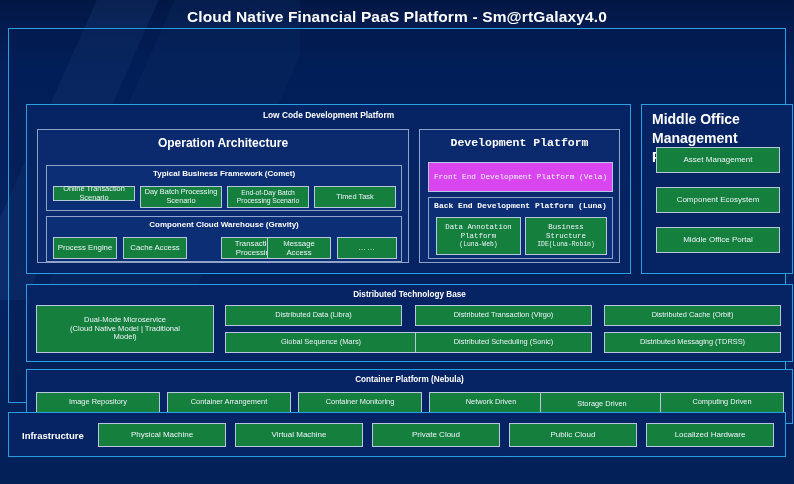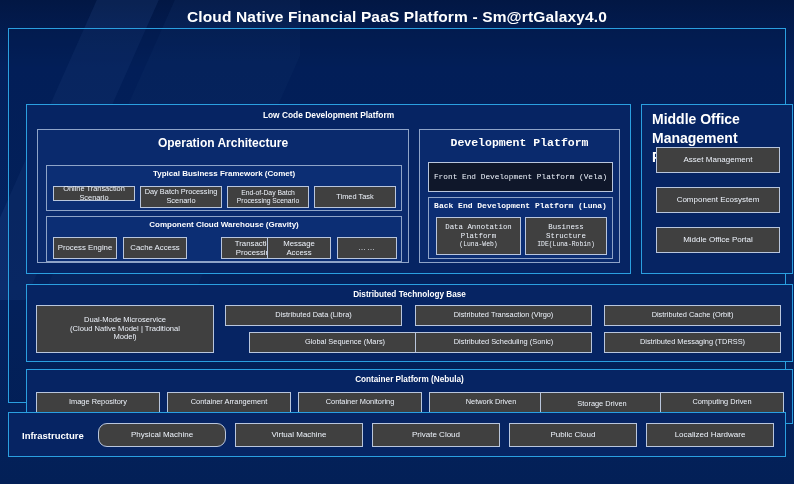--- a/index.html
+++ b/index.html
@@ -69,21 +69,21 @@
   .group-title {
     text-align: center;
     color: #ffffff;
     font-weight: bold;
   }
 
   
   .node {
     position: absolute;
     border: 1px solid #b9c6dd;
-    background: #404040;
+    background: #15803d;
     color: #eef3fb;
     display: flex; align-items: center; justify-content: center;
     text-align: center;
     line-height: 1.18;
     padding: 1px 2px;
     font-size: 7.4px;
   }
   .node .sub { display: block; font-size: 6.4px; }
 
   
@@ -103,21 +103,21 @@
   .subgroup > .sg-title {
     text-align: center; color: #ffffff; font-weight: bold;
     font-size: 8px; padding-top: 3px;
   }
 
   #comet  { left: 8px; top: 35px; width: 356px; height: 46px; }
   #gravity{ left: 8px; top: 86px; width: 356px; height: 46px; }
 
   #frontend { left: 8px; top: 32px; width: 185px; height: 30px;
               display:flex; align-items:center; justify-content:center;
-              border: 1px solid #b9c6dd; background:#0f172a;
+              border: 1px solid #b9c6dd; background:#d946ef;
               color:#eef3fb; font-size: 7.8px; text-align:center; }
   #backend  { left: 8px; top: 67px; width: 185px; height: 62px; }
 
   
   #middleOffice { left: 632px; top: 75px; width: 152px; height: 170px; }
   #middleOffice > .panel-title { font-size: 14px; line-height: 1.35; }
 
   
   #dtb { left: 17px; top: 255px; width: 767px; height: 78px; }
 
@@ -203,39 +203,39 @@
       <div class="node" style="left:9px; top:20px; width:178px; height:48px; flex-direction:column; font-size:7.6px;">
         <span>Dual-Mode Microservice</span>
         <span>(Cloud Native Model | Traditional</span>
         <span>Model)</span>
       </div>
 
       <div class="node" style="left:198px; top:20px; width:177px; height:21px;">Distributed Data (Libra)</div>
       <div class="node" style="left:388px; top:20px; width:177px; height:21px;">Distributed Transaction (Virgo)</div>
       <div class="node" style="left:577px; top:20px; width:177px; height:21px;">Distributed Cache (Orbit)</div>
 
-      <div class="node" style="left:198px; top:47px; width:192px; height:21px;margin-left:24px;">Global Sequence (Mars)</div>
+      <div class="node" style="left:198px; top:47px; width:192px; height:21px;">Global Sequence (Mars)</div>
       <div class="node" style="left:388px; top:47px; width:177px; height:21px;">Distributed Scheduling (Sonic)</div>
       <div class="node" style="left:577px; top:47px; width:177px; height:21px;">Distributed Messaging (TDRSS)</div>
     </div>
 
     <div class="panel" id="container">
       <div class="panel-title">Container Platform (Nebula)</div>
       <div class="node" style="left:9px;   top:22px; width:124px; height:21px;">Image Repository</div>
       <div class="node" style="left:140px; top:22px; width:124px; height:21px;">Container Arrangement</div>
       <div class="node" style="left:271px; top:22px; width:124px; height:21px;">Container Monitoring</div>
       <div class="node" style="left:402px; top:22px; width:124px; height:21px;">Network Driven</div>
       <div class="node" style="left:503px; top:22px; width:124px; height:24px; left:513px;">Storage Driven</div>
       <div class="node" style="left:633px; top:22px; width:124px; height:21px;">Computing Driven</div>
     </div>
 
   </div>
 
   <div id="infra">
     <div id="infraLabel">Infrastructure</div>
-    <div class="node" style="left:89px;  top:10px; width:128px; height:24px; font-size:8px;border-radius:9px;">Physical Machine</div>
+    <div class="node" style="left:89px;  top:10px; width:128px; height:24px; font-size:8px;">Physical Machine</div>
     <div class="node" style="left:226px; top:10px; width:128px; height:24px; font-size:8px;">Virtual Machine</div>
     <div class="node" style="left:363px; top:10px; width:128px; height:24px; font-size:8px;">Private Cloud</div>
     <div class="node" style="left:500px; top:10px; width:128px; height:24px; font-size:8px;">Public Cloud</div>
     <div class="node" style="left:637px; top:10px; width:128px; height:24px; font-size:8px;">Localized Hardware</div>
   </div>
 
 </div>
 
 </body></html>

